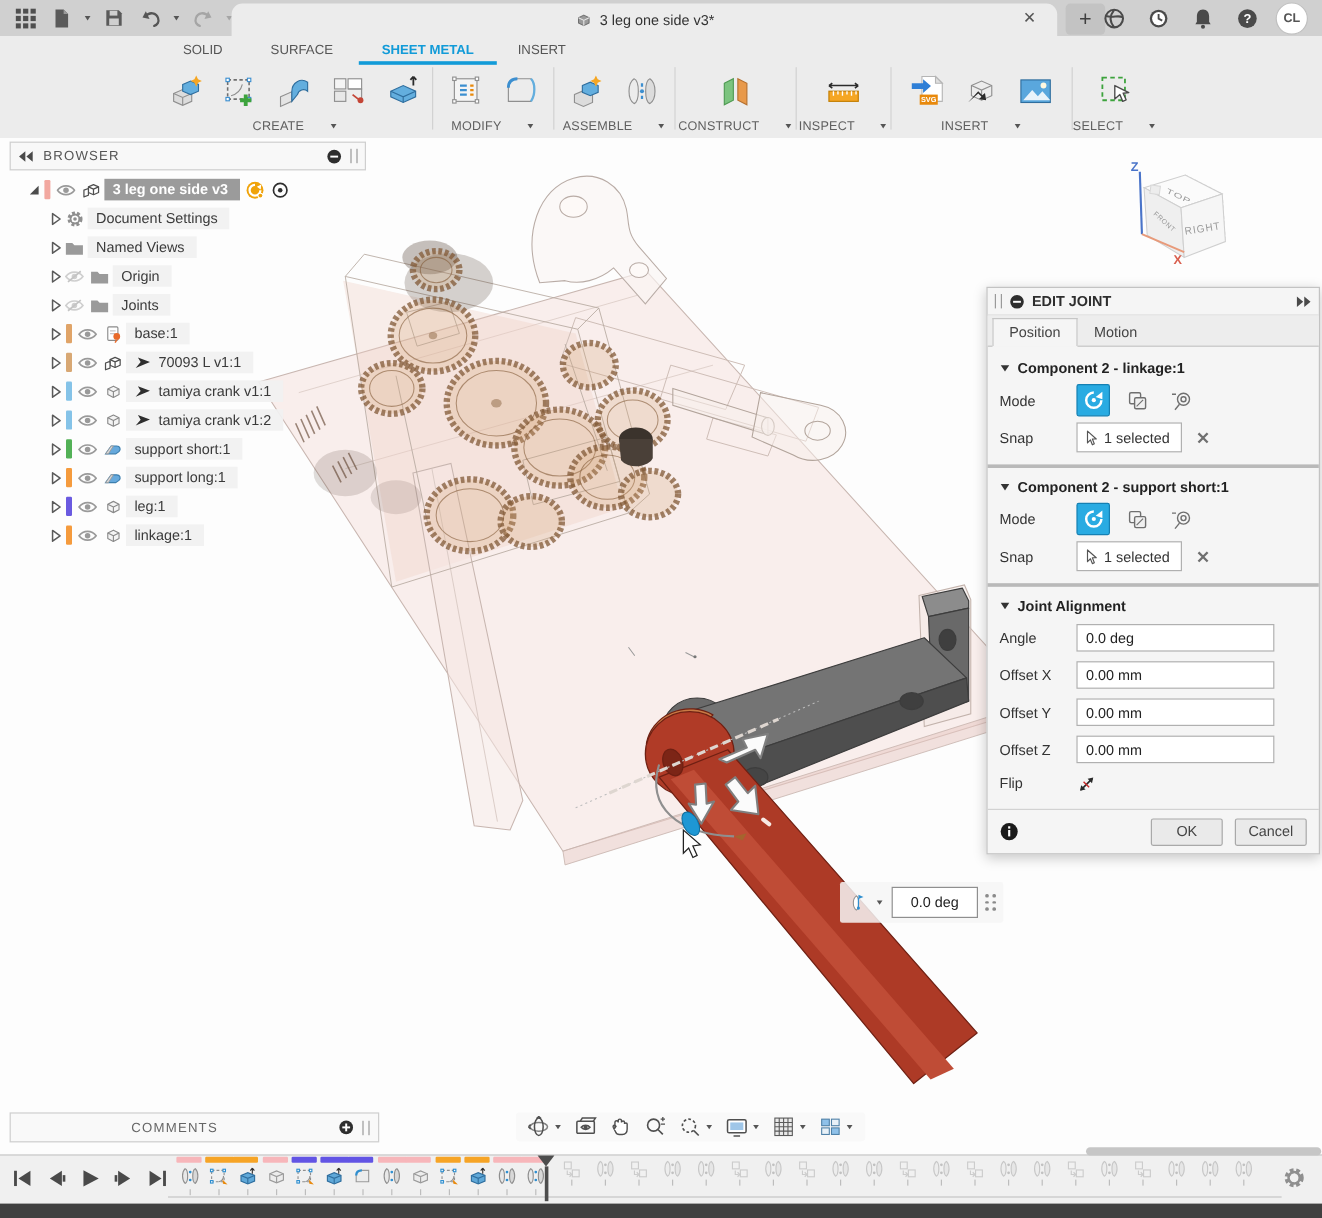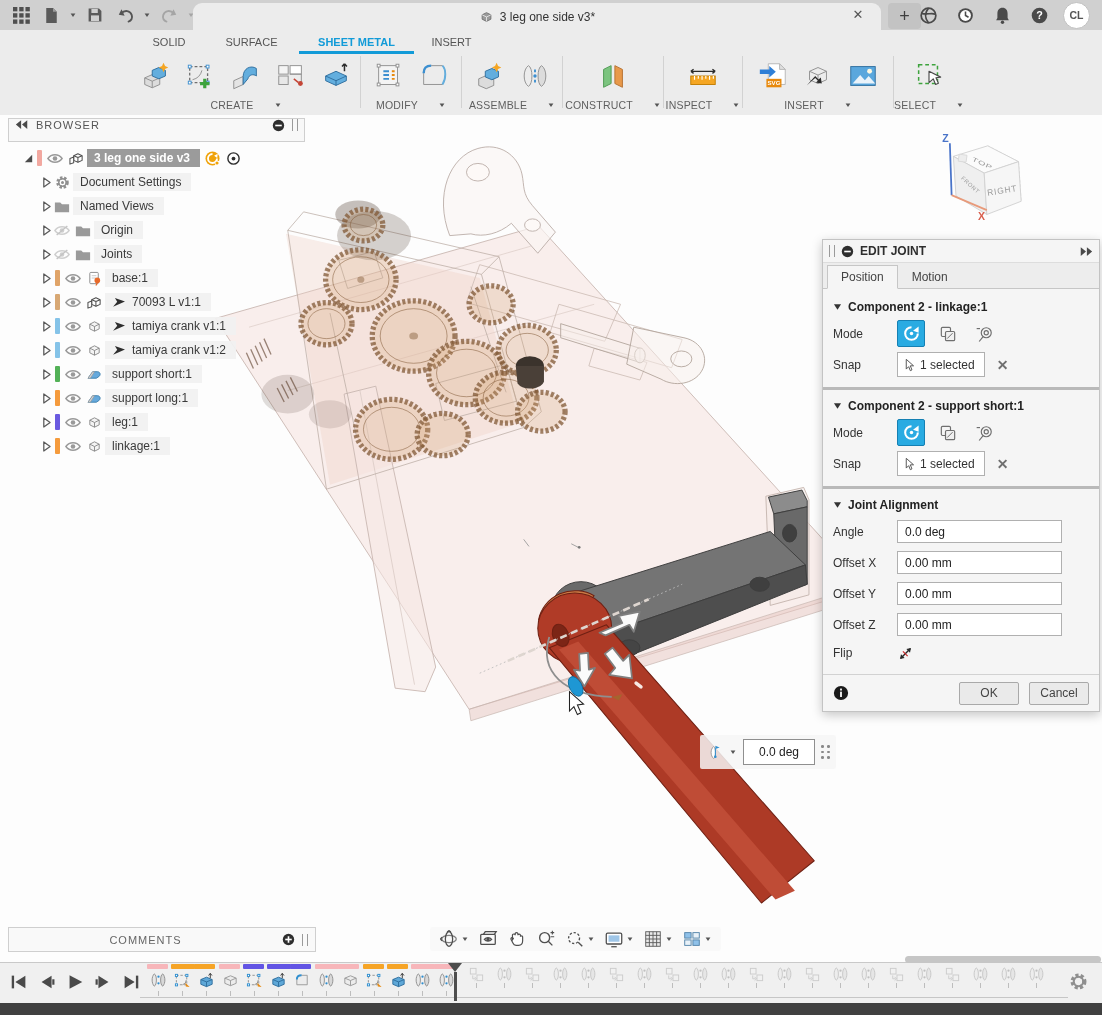--- a/index.html
+++ b/index.html
@@ -40,21 +40,21 @@
   .r-label{height:15px;display:flex;align-items:center;justify-content:center;gap:20px;
            font-size:10.5px;color:#5f5f5f;letter-spacing:.2px;cursor:pointer;}
   .r-divider{width:1px;background:#d2d2d2;margin:2px 2px 4px 2px;}
 
   
   .canvas{position:absolute;top:115px;left:0;width:1102px;height:847px;background:#fdfdfd;overflow:hidden;}
   .scene{position:absolute;left:0;top:0;}
 
   
   .browser{position:absolute;left:8px;top:3px;width:297px;}
-  .b-header{height:22px;background:rgba(248,248,248,.95);border:1px solid #cfcfcf;display:flex;align-items:flex-start;
+  .b-header{height:22px;background:rgba(248,248,248,.95);border:1px solid #cfcfcf;display:flex;align-items:center;
             padding:0 6px;gap:7px;}
   .b-title{font-size:11px;color:#555;letter-spacing:1px;flex:1;}
   .grip{width:4px;height:12px;border-left:1px solid #9a9a9a;border-right:1px solid #9a9a9a;}
   .b-list{padding-top:4px;}
   .b-row{display:flex;align-items:center;height:24px;}
   .b-row .exp{width:14px;display:flex;justify-content:center;cursor:pointer;}
   .b-bar{width:5px;height:16px;border-radius:1px;margin:0 4px 0 2px;}
   .b-eye{width:18px;margin-right:3px;cursor:pointer;}
   .b-ic{width:18px;margin-right:2px;}
   .b-pill{display:flex;align-items:center;gap:5px;background:rgba(241,241,241,.93);padding:2px 10px 2px 7px;

